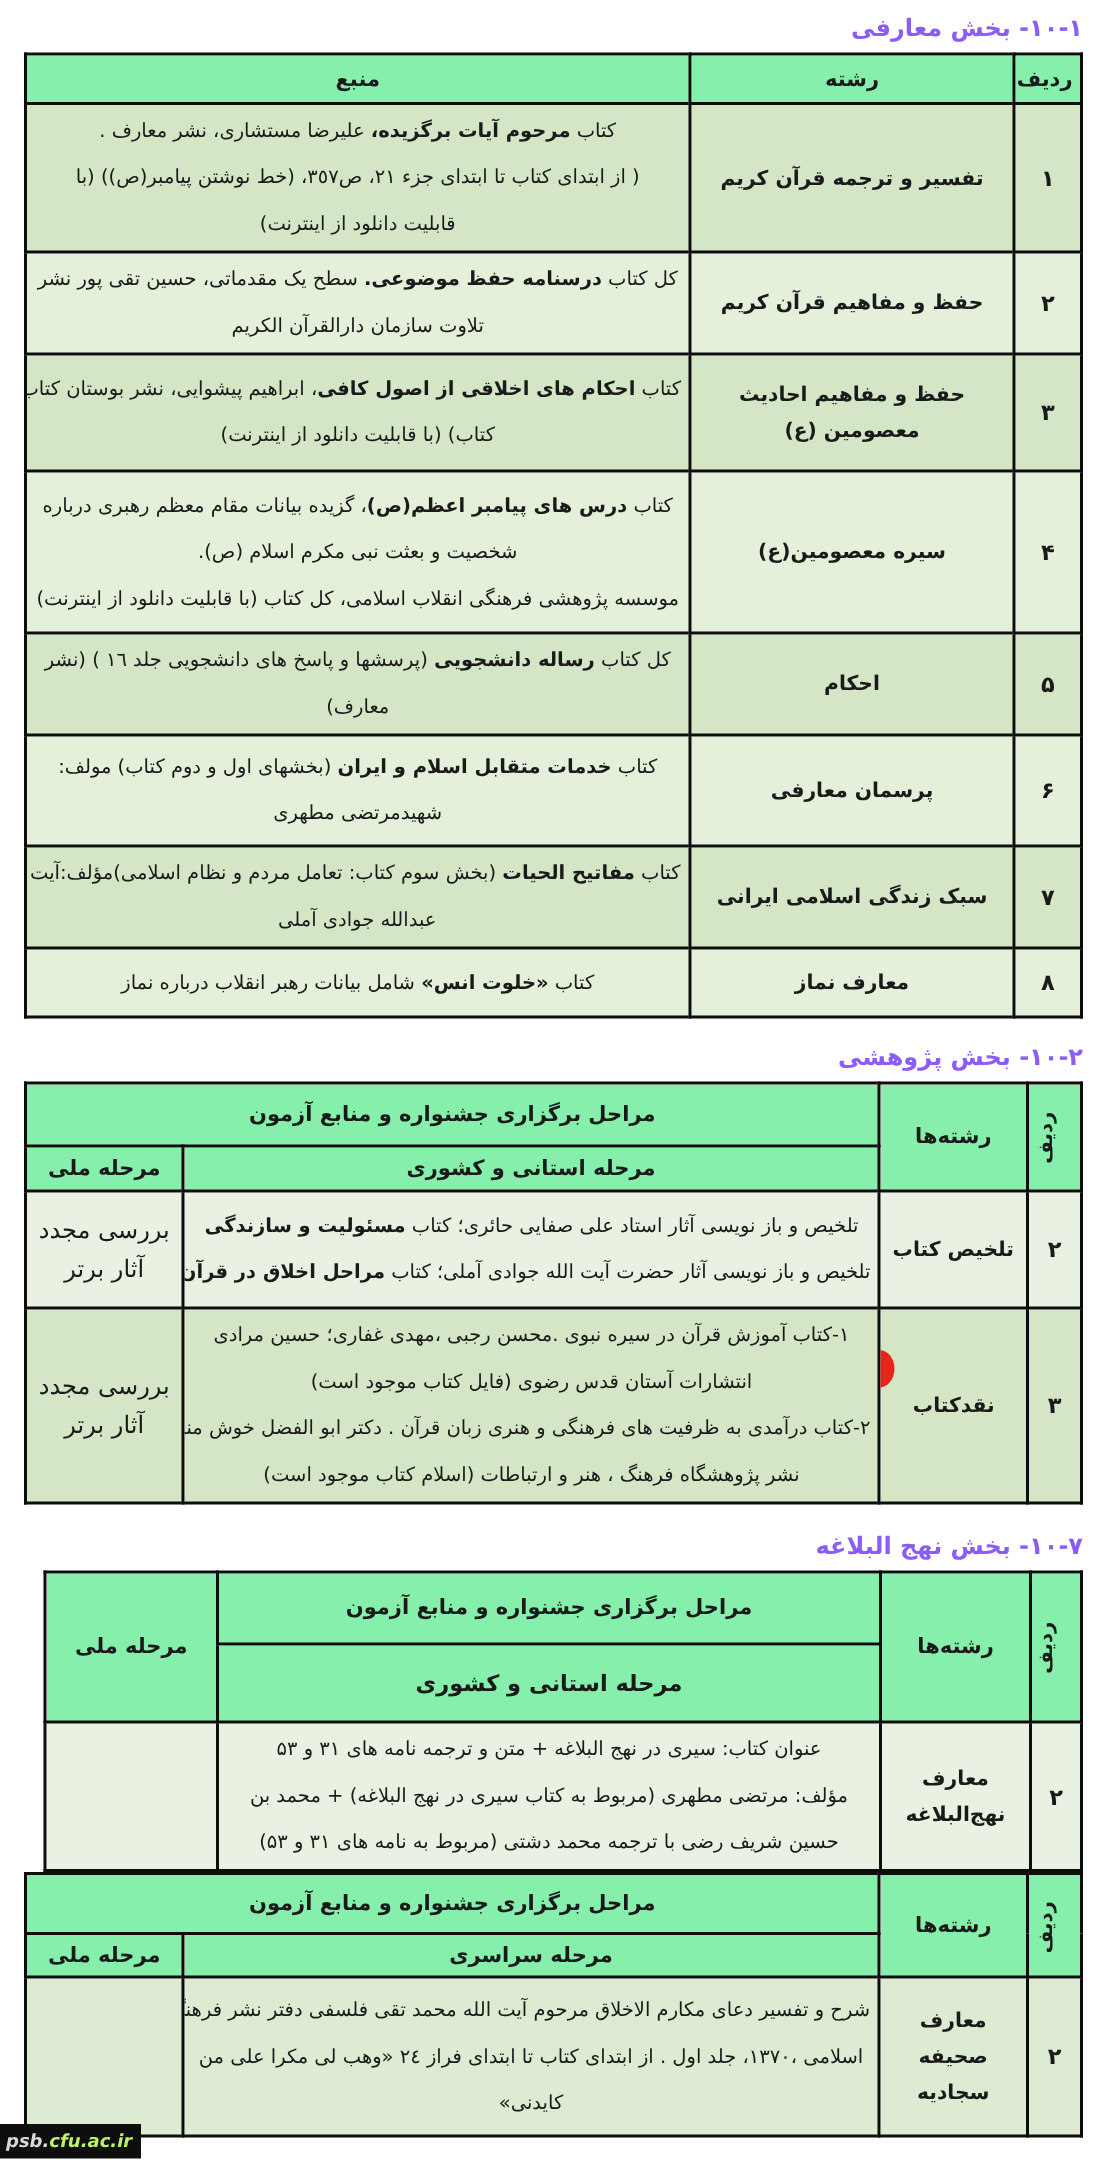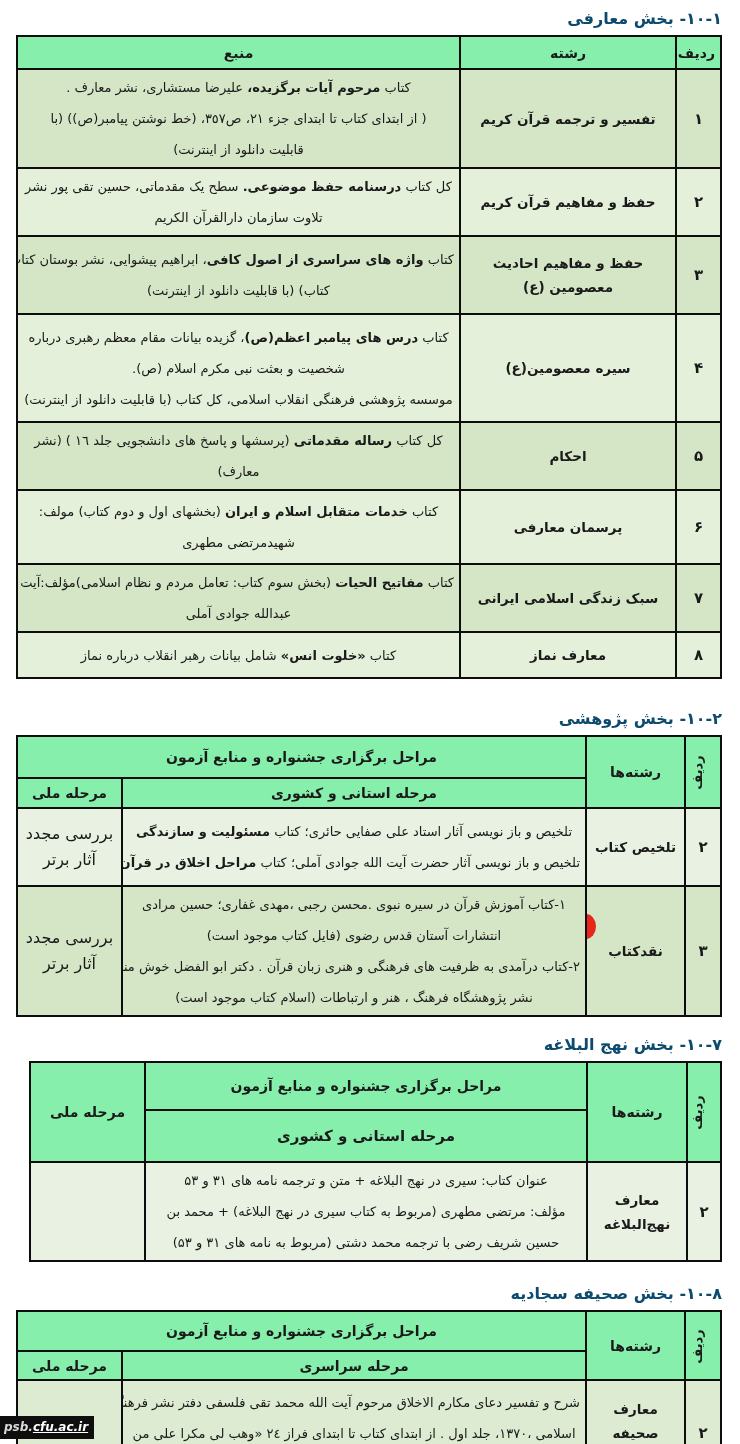--- a/index.html
+++ b/index.html
@@ -7,24 +7,24 @@
   body {
     width: 740px; height: 1444px;
     position: relative; overflow: hidden;
     font-family: "DejaVu Sans", sans-serif;
     color: #1a1a1a;
     direction: rtl;
   }
   .page { padding: 8px 18px 0 0; }
 
   .sec-title {
-    font-size: 16px; font-weight: bold; color: #0c4a6e;
+    font-size: 16px; font-weight: bold; color: #8b5cf6;
     margin: 0 0 5px 0; line-height: 22px;
   }
-  .t2 { margin-top: 29px; }
+  .t2 { margin-top: 15px; }
   .t3 { margin-top: 17px; text-align: right; }
   .t4 { margin-top: 21px; }
 
   table.tbl {
     border-collapse: collapse; table-layout: fixed;
     direction: rtl; border: 2px solid #0d0d0d;
   }
   .tbl td {
     border: 2px solid #0d0d0d;
     vertical-align: middle; text-align: center;
@@ -55,21 +55,21 @@
   }
 
   .watermark {
     position: absolute; left: 0; top: 1416px;
     height: 23px; min-width: 79px;
     background: #0e0e0e; color: #d9d9d9;
     font-size: 12px; font-weight: bold; font-style: italic;
     direction: ltr; display: flex; align-items: center;
     padding: 0 6px 0 4px; line-height: 23px;
   }
-  .watermark .domain { color: #ffffff; text-decoration: underline; }
+  .watermark .domain { color: #bef264; }
 </style>
 </head>
 <body>
 
 <div class="page">
 
   <div class="sec-title">۱۰-۱- بخش معارفی</div>
 
   <table class="tbl" style="width:704px">
     <colgroup>
@@ -97,38 +97,38 @@
       <td class="field">حفظ و مفاهیم قرآن کریم</td>
       <td class="src">
             <div class="line"><span>کل کتاب </span><b>درسنامه حفظ موضوعی.</b><span> سطح یک مقدماتی، حسین تقی پور  نشر</span></div>
             <div class="line"><span>تلاوت سازمان دارالقرآن الکریم</span></div>
           </td>
     </tr>
     <tr class="bg-a" style="height:78px">
       <td class="num">۳</td>
       <td class="field">حفظ و مفاهیم احادیث معصومین (ع)</td>
       <td class="src">
-            <div class="line"><span>کتاب </span><b>واژه های سراسری از  اصول کافی</b><span>، ابراهیم پیشوایی، نشر بوستان کتاب (کل</span></div>
+            <div class="line"><span>کتاب </span><b>احکام های اخلاقی از  اصول کافی</b><span>، ابراهیم پیشوایی، نشر بوستان کتاب (کل</span></div>
             <div class="line"><span>کتاب) (با قابلیت دانلود از اینترنت)</span></div>
           </td>
     </tr>
     <tr class="bg-b" style="height:108px">
       <td class="num">۴</td>
       <td class="field">سیره معصومین(ع)</td>
       <td class="src">
             <div class="line"><span>کتاب </span><b>درس های پیامبر اعظم(ص)</b><span>، گزیده بیانات مقام معظم رهبری درباره</span></div>
             <div class="line"><span>شخصیت و بعثت نبی مکرم اسلام  (ص).</span></div>
             <div class="line"><span>موسسه پژوهشی فرهنگی انقلاب اسلامی، کل کتاب (با قابلیت دانلود از اینترنت)</span></div>
           </td>
     </tr>
     <tr class="bg-a" style="height:52px">
       <td class="num">۵</td>
       <td class="field">احکام</td>
       <td class="src">
-            <div class="line"><span>کل کتاب </span><b>رساله مقدماتی</b><span> (پرسشها و پاسخ های دانشجویی جلد ١٦ )  (نشر</span></div>
+            <div class="line"><span>کل کتاب </span><b>رساله دانشجویی</b><span> (پرسشها و پاسخ های دانشجویی جلد ١٦ )  (نشر</span></div>
             <div class="line"><span>معارف)</span></div>
           </td>
     </tr>
     <tr class="bg-b" style="height:74px">
       <td class="num">۶</td>
       <td class="field">پرسمان معارفی</td>
       <td class="src">
             <div class="line"><span>کتاب </span><b>خدمات متقابل اسلام و ایران</b><span> (بخشهای اول و دوم کتاب) مولف:</span></div>
             <div class="line"><span>شهیدمرتضی مطهری</span></div>
           </td>
@@ -227,21 +227,20 @@
       <td class="src">
             <div class="line"><span>عنوان کتاب: سیری در نهج البلاغه + متن و ترجمه نامه های ۳۱ و ۵۳</span></div>
             <div class="line"><span>مؤلف: مرتضی مطهری (مربوط به کتاب سیری در نهج البلاغه) + محمد بن</span></div>
             <div class="line"><span>حسین شریف رضی با ترجمه محمد دشتی (مربوط به نامه های ۳۱ و ۵۳)</span></div>
           </td>
       <td></td>
     </tr>
   </tbody>
     </table>
 
-  <div class="sec-title t4">۱۰-۸- بخش صحیفه سجادیه</div>
 
   <table class="tbl" style="width:704px">
     <colgroup>
         <col style="width:36px">
         <col style="width:99px">
         <col style="width:464px">
         <col style="width:105px">
       </colgroup>
     <tbody>
         <tr style="height:40px">

